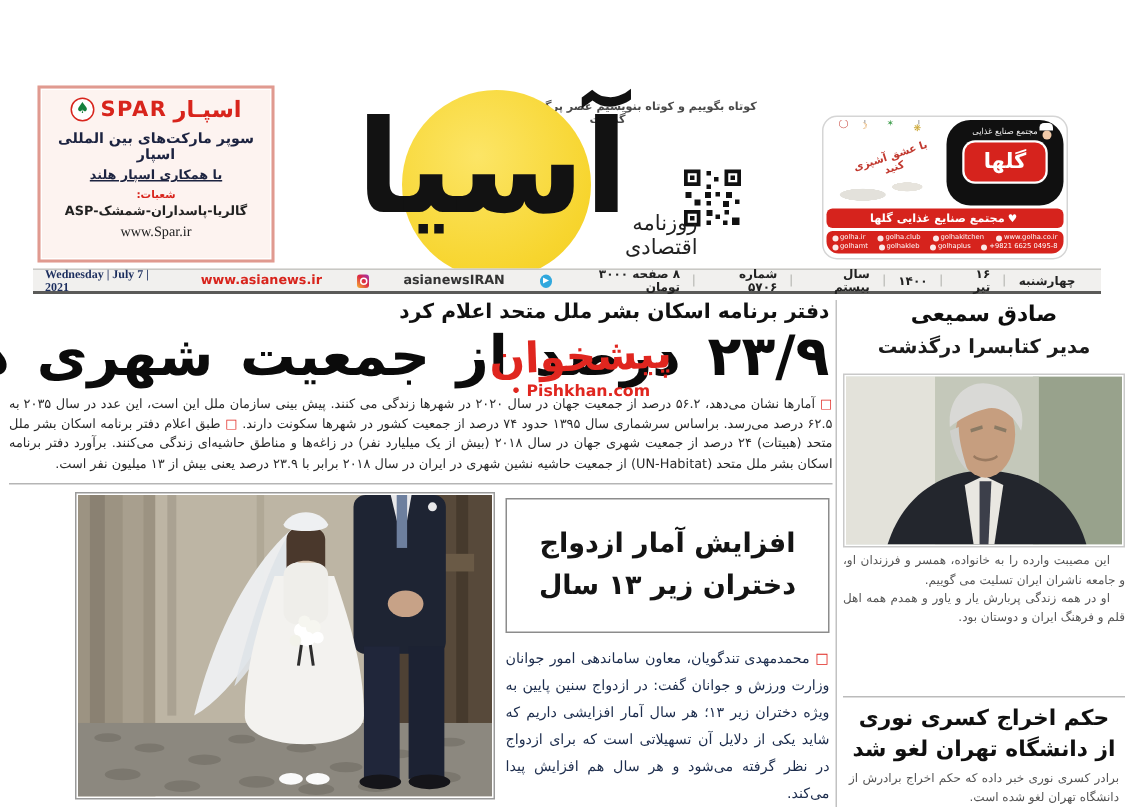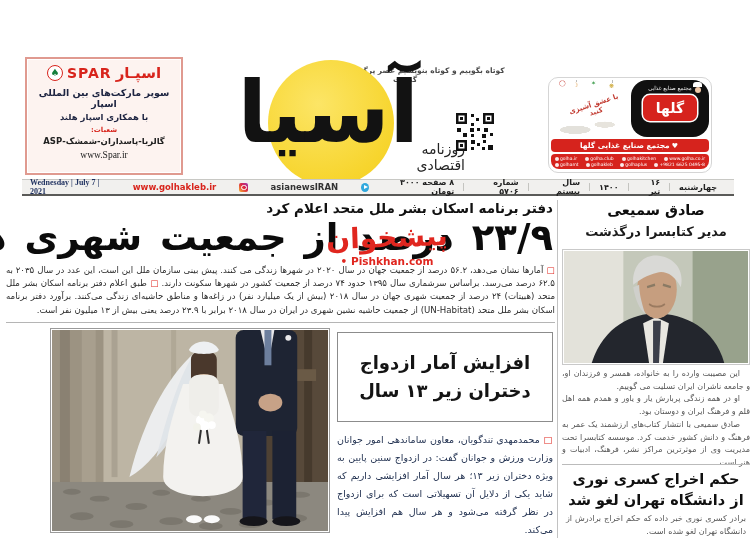--- a/index.html
+++ b/index.html
@@ -11,21 +11,21 @@
   
   .spar-ad{left:25px;top:57px;width:158px;height:118px;background:#fdf3f0;
            border:2px solid #e09a90;box-shadow:inset 0 0 0 1px #fff;text-align:center;padding-top:5px;box-sizing:border-box;}
   .spar-row{display:flex;justify-content:center;align-items:center;gap:4px;direction:rtl;}
   .spar-fa{color:#d8241c;font-weight:bold;font-size:15px;}
   .spar-en{color:#d8241c;font-weight:bold;font-size:14px;letter-spacing:1px;}
   .spar-circle{width:14px;height:14px;border-radius:50%;border:1.5px solid #d8241c;background:#fff;
                display:inline-flex;align-items:center;justify-content:center;}
   .spar-circle::before{content:"♠";color:#157f3c;font-size:10px;line-height:10px;}
   .spar-l1{font-size:9.5px;font-weight:bold;color:#1c2340;margin-top:5px;}
-  .spar-l2{font-size:8.5px;font-weight:bold;color:#1c2340;margin-top:3px;}
+  .spar-l2{font-size:8.5px;font-weight:bold;color:#1c2340;margin-top:3px;text-decoration:underline;}
   .spar-l3{font-size:7px;color:#d8241c;margin-top:4px;font-weight:bold;}
   .spar-l4{font-size:8.5px;font-weight:bold;color:#222;margin-top:2px;}
   .spar-url{font-size:9.5px;color:#222;margin-top:4px;font-family:"Liberation Serif",serif;}
 
   
   .slogan{left:300px;top:66px;width:210px;font-size:7.5px;font-weight:bold;color:#4a4a4a;text-align:center;}
   .logo-circle{left:268px;top:60px;width:126px;height:126px;border-radius:50%;
                background:radial-gradient(circle at 40% 35%,#fce566,#f7d52e 70%,#f2cd21);}
   .logo-name{left:244px;top:42px;width:175px;height:140px;font-size:86px;font-weight:bold;color:#121212;
              text-align:center;line-height:140px;z-index:3;}
@@ -225,21 +225,21 @@
             <span class="soc-dot"></span>
             <span>+9821 6625 0495-8</span>
           </span>
       </div>
     </div>
   </div>
 
   <div class="abs datebar">
     <div class="db-left">
       <span class="en-date">Wednesday | July 7 | 2021</span>
-      <span class="site-url">www.golhakleb.ir</span>
+      <span class="site-url">www.asianews.ir</span>
       <span class="insta"></span>
       <span class="insta-handle">asianewsIRAN</span>
       <span class="tg"></span>
     </div>
     <div class="db-right">
       <span class="db-item">چهارشنبه</span>
         <span class="db-sep"></span>
       <span class="db-item">۱۶ تیر</span>
         <span class="db-sep"></span>
       <span class="db-item">۱۴۰۰</span>
@@ -351,21 +351,20 @@
       <path d="M70 28 C68 10 84 2 96 4 C112 6 122 16 118 30 C112 20 102 16 94 18 C84 20 76 24 70 28 Z" fill="#d9d9d6"></path>
       <path d="M70 30 C72 40 76 48 82 52 C78 42 76 34 76 28 Z" fill="#cfcfcb"></path>
       <path d="M84 30 L92 28 M100 28 L108 30" stroke="#8a7a64" stroke-width="2" fill="none"></path>
       <path d="M86 44 C90 47 98 47 102 44" stroke="#9a7a60" stroke-width="1.5" fill="none"></path>
     </svg>
   </div>
 
   <div class="abs obit-body">
     <p class="rtl">این مصیبت وارده را به خانواده، همسر و فرزندان او، و جامعه ناشران ایران تسلیت می گوییم.</p>
     <p class="rtl">او در همه زندگی پربارش یار و یاور و همدم همه اهل قلم و فرهنگ ایران و دوستان بود.</p>
-    <p class="rtl">صادق سمیعی با انتشار کتاب‌های ارزشمند یک عمر به فرهنگ و دانش کشور خدمت کرد. موسسه کتابسرا تحت مدیریت وی از موثرترین مراکز نشر، فرهنگ، ادبیات و هنر است.</p>
   </div>
 
   <div class="abs right-divider"></div>
   <div class="abs expul-headline">
     <div class="rtl">حکم اخراج کسری نوری</div>
     <div class="rtl">از دانشگاه تهران لغو شد</div>
   </div>
   <div class="abs expul-body rtl">برادر کسری نوری خبر داده که حکم اخراج برادرش از دانشگاه تهران لغو شده است.</div>
 
 </div>

